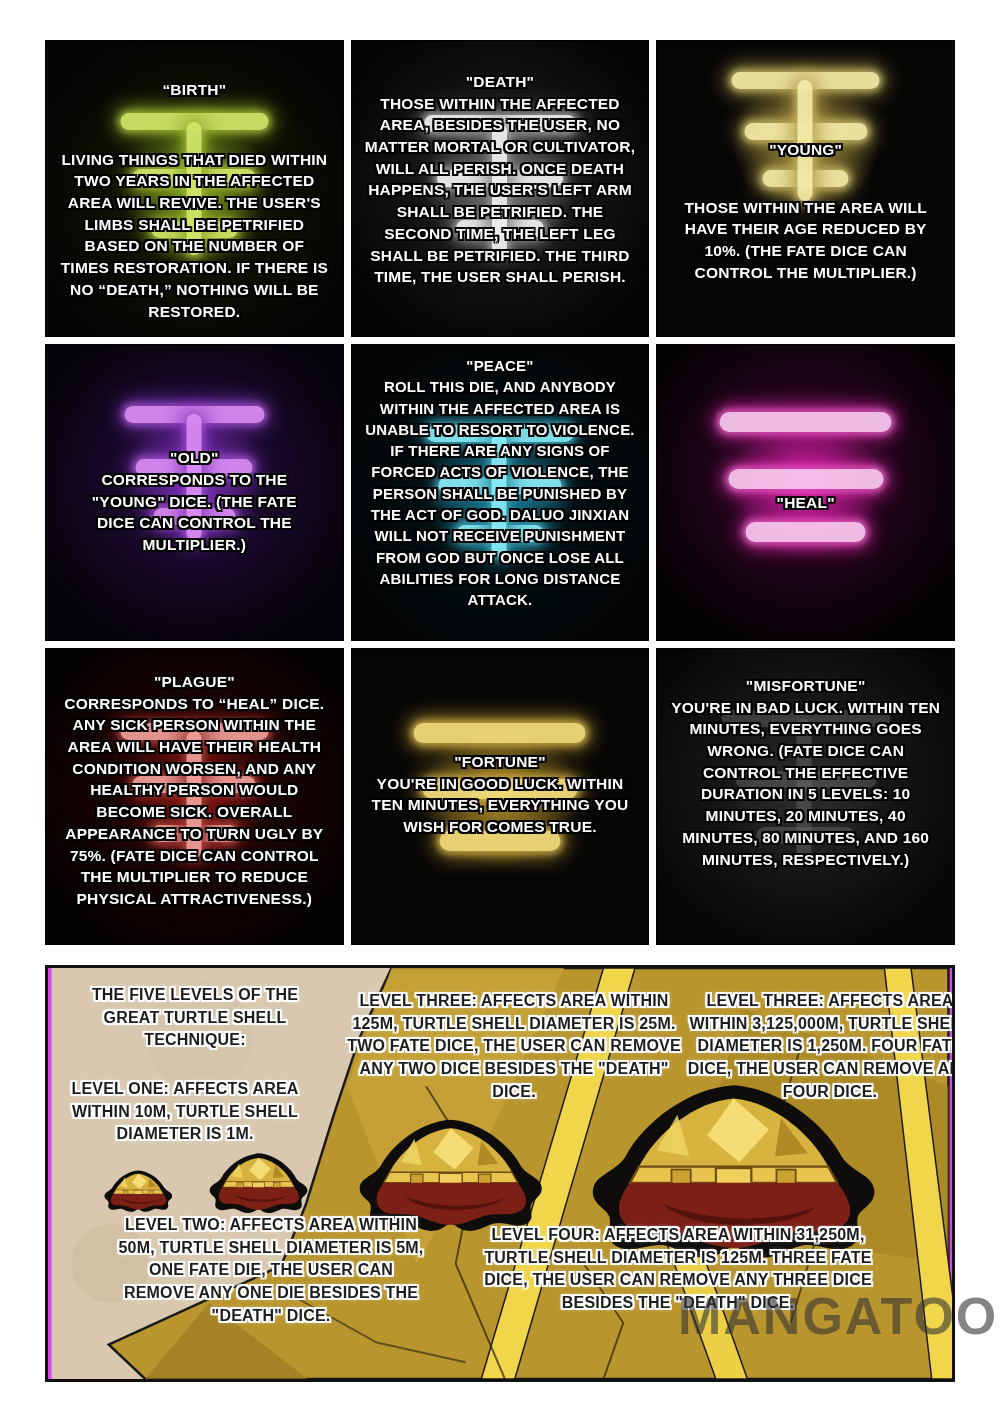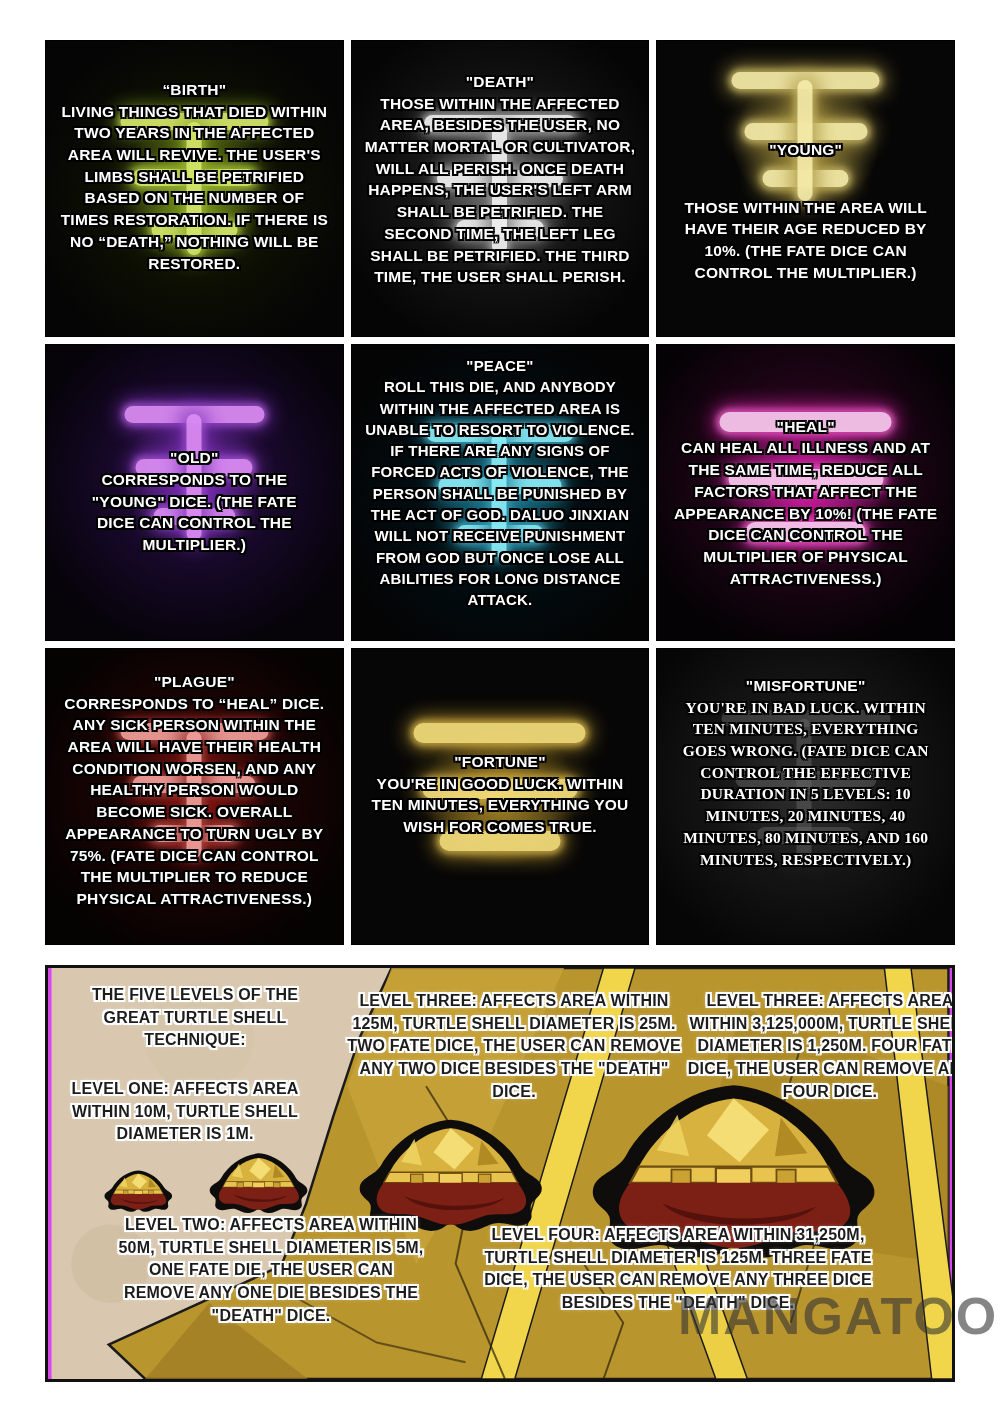--- a/index.html
+++ b/index.html
@@ -20,29 +20,29 @@
     position:relative;z-index:2;display:flex;flex-direction:column;align-items:center;
     height:100%;box-sizing:border-box;padding:10px 12px;
   }
   .ptitle,.pbody{
     color:#ffffff;font-weight:700;font-size:15.5px;line-height:1.4;text-align:center;
     letter-spacing:.2px;max-width:286px;
     text-shadow:-2px -2px 0 #000,2px -2px 0 #000,-2px 2px 0 #000,2px 2px 0 #000,
                 -2px 0 0 #000,2px 0 0 #000,0 -2px 0 #000,0 2px 0 #000;
   }
   
-  .p1 .content{padding-top:38px;} .p1 .pbody{max-width:272px;}
+  .p1 .content{padding-top:38px;} .p1 .pbody{max-width:272px;margin-top:48px;}
   .p2 .content{padding-top:30px;}
   .p3 .content{justify-content:flex-start;padding-top:98px;} .p3 .pbody{max-width:252px;margin-top:36px;}
   .p4 .content{justify-content:center;padding-top:28px;} .p4 .pbody{max-width:228px;}
   .p5 .content{padding-top:10px;} .p5 .ptitle,.p5 .pbody{font-size:15px;line-height:1.42;}
   .p6 .content{justify-content:center;padding-top:30px;} .p6 .pbody{max-width:278px;}
   .p7 .content{padding-top:22px;}
   .p8 .content{justify-content:flex-start;padding-top:102px;} .p8 .pbody{max-width:262px;}
-  .p9 .content{padding-top:26px;} .p9 .pbody{max-width:280px;font-family:Liberation Serif, serif;}
+  .p9 .content{padding-top:26px;} .p9 .pbody{max-width:280px;}
   
   .p1{background:radial-gradient(circle at 50% 52%,#1d2206 0%,#0c0e03 45%,#050505 78%);}
   .p2{background:radial-gradient(circle at 50% 48%,#2a2a2a 0%,#101010 50%,#050505 80%);}
   .p4{background:radial-gradient(circle at 50% 46%,#2c1148 0%,#150826 42%,#060309 78%);}
   .p5{background:radial-gradient(circle at 50% 52%,#04181d 0%,#020a0e 50%,#040404 80%);}
   .p6{background:radial-gradient(circle at 50% 44%,#3a0a2c 0%,#1b0414 45%,#050205 78%);}
   .p7{background:radial-gradient(circle at 50% 48%,#2a0707 0%,#160303 48%,#050202 80%);}
   .p9{background:radial-gradient(circle at 50% 45%,#222222 0%,#121212 50%,#060606 82%);}
   
   .glyph{
@@ -166,21 +166,20 @@
   </div>
 
   <div class="panel p6">
     <div class="glyph no-v" style="--gc: #f8c5ec; --glow: #d81fa8;">
         <i></i>
         <i></i>
         <i></i>
       </div>
     <div class="content">
       <div class="ptitle">"HEAL"</div>
-      <div class="pbody">CAN HEAL ALL ILLNESS AND AT THE SAME TIME, REDUCE ALL FACTORS THAT AFFECT THE APPEARANCE BY 10%! (THE FATE DICE CAN CONTROL THE MULTIPLIER OF PHYSICAL ATTRACTIVENESS.)</div>
     </div>
   </div>
 
   <div class="panel p7">
     <div class="glyph" style="--gc: #ed9b96; --glow: #801713;">
         <i></i>
         <i></i>
         <i></i>
         <i></i>
       </div>

